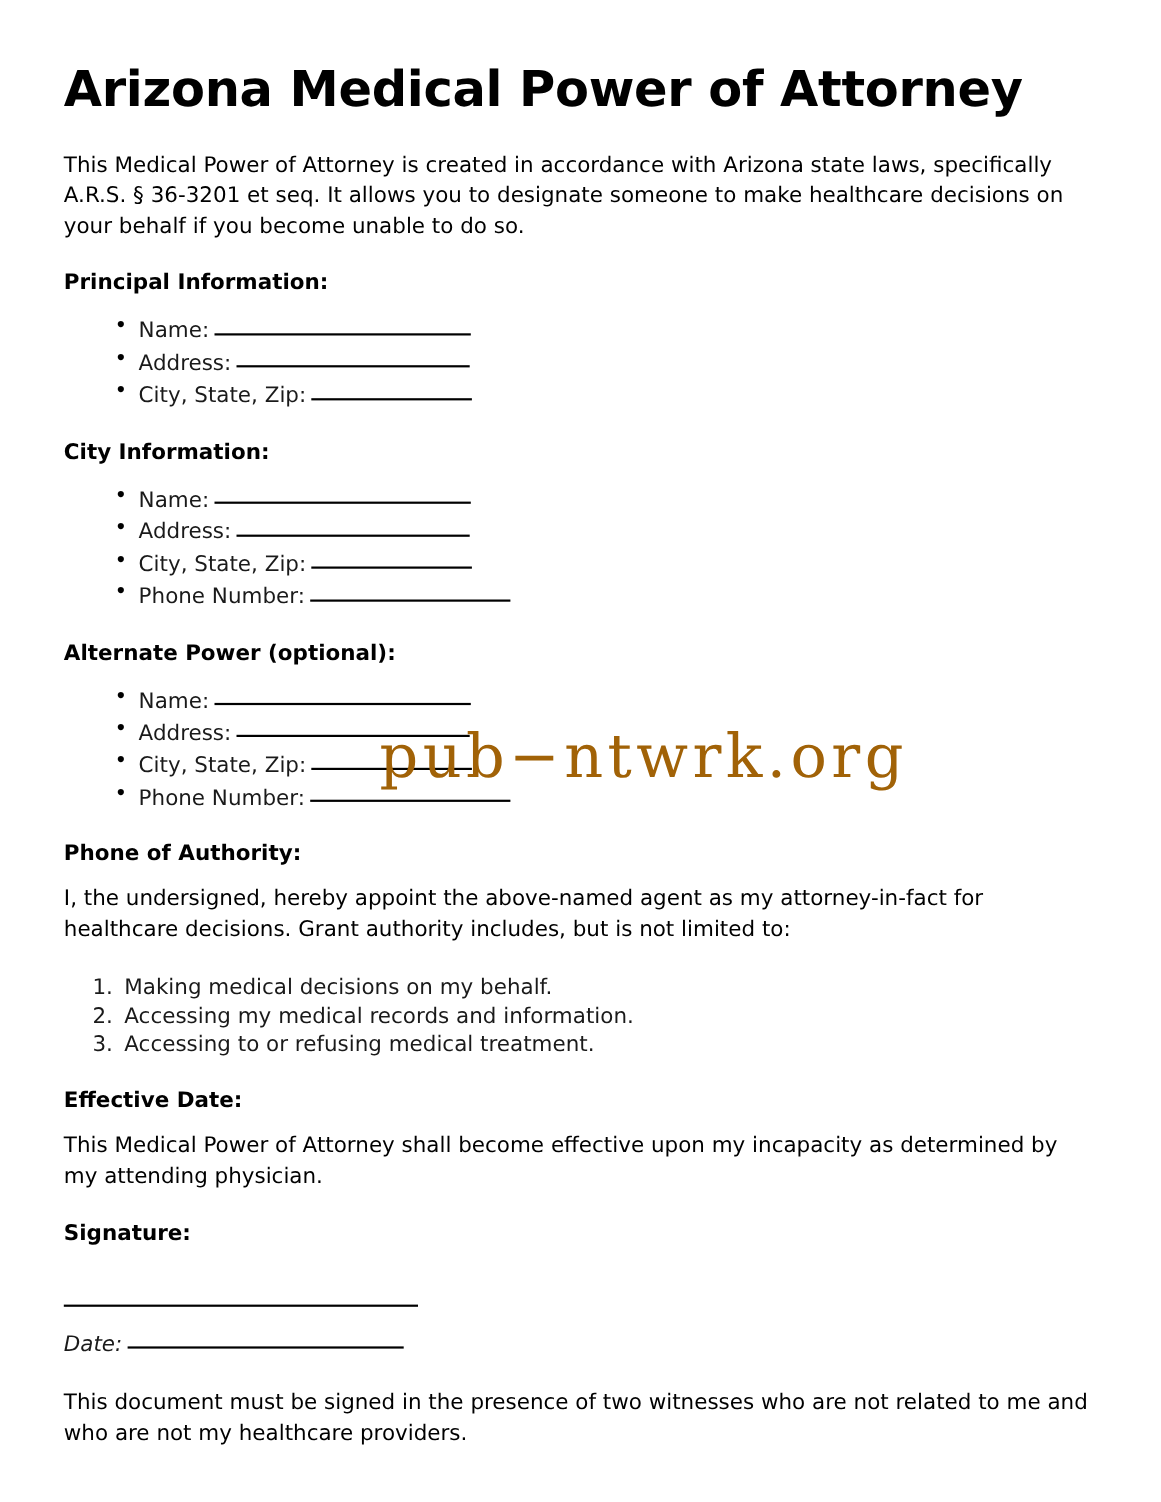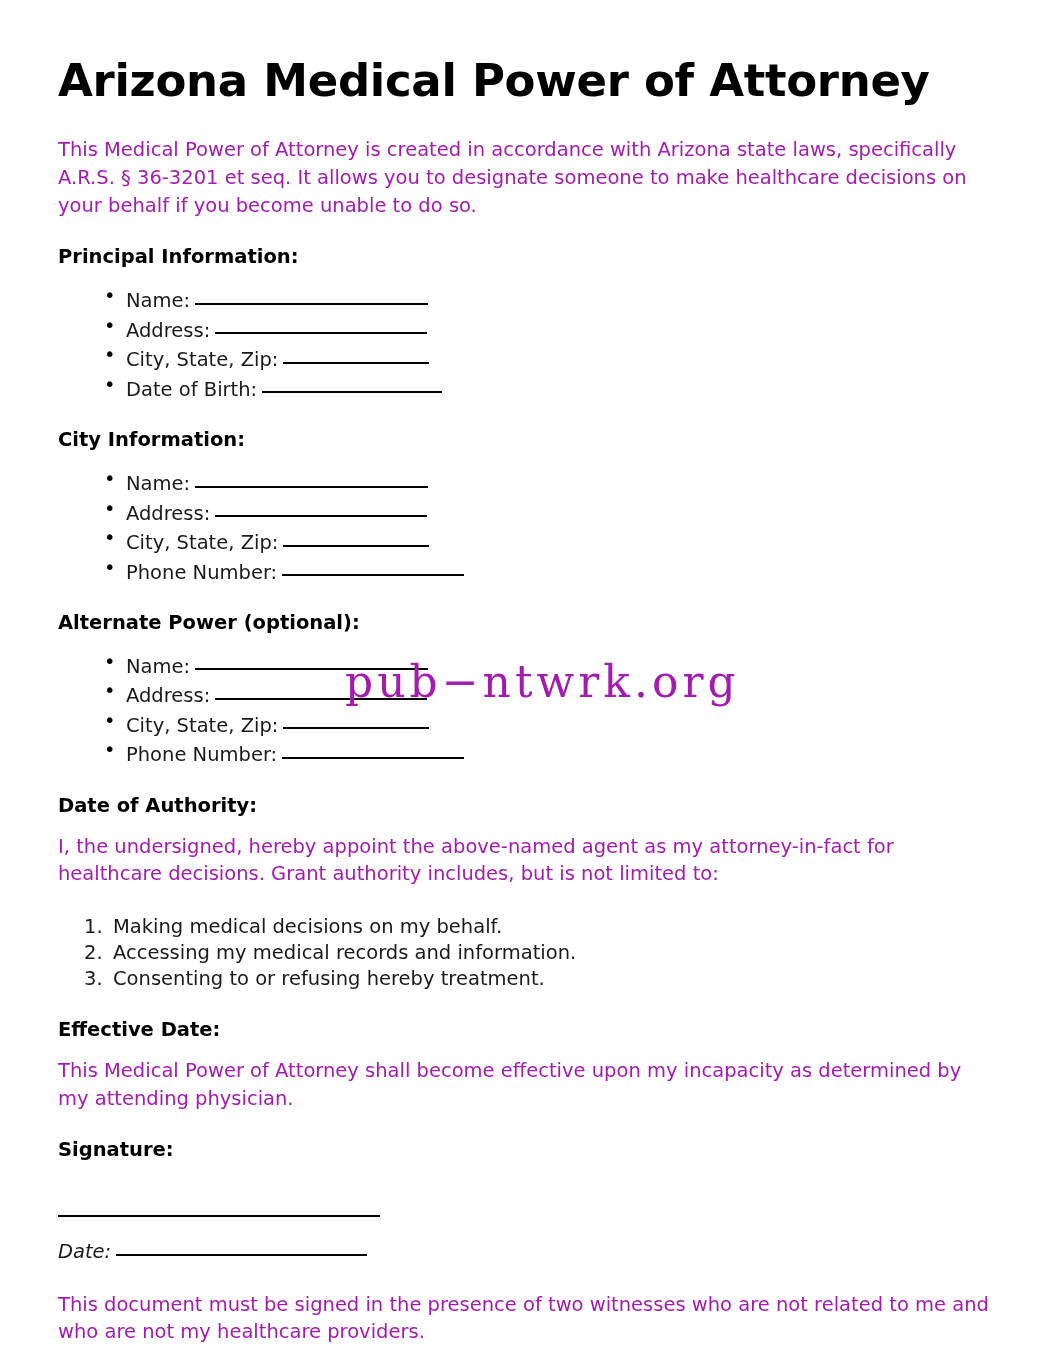--- a/index.html
+++ b/index.html
@@ -25,21 +25,21 @@
     line-height: 1.12;
     letter-spacing: -0.3px;
     margin: 0 0 30px 0;
     color: #000;
   }
   .para {
     font-size: 19.5px;
     line-height: 1.42;
     margin: 0 0 26px 0;
     max-width: 940px;
-    color: #a21caf;
+    color: #000000;
   }
   .para.tight { max-width: 935px; }
   .section-heading {
     font-size: 19.5px;
     font-weight: bold;
     margin: 0 0 16px 0;
     color: #000;
   }
   .field-list {
     list-style: none;
@@ -102,67 +102,66 @@
     line-height: 1.33;
     white-space: nowrap;
     color: #1a1a1a;
     margin-bottom: 26px;
   }
   .watermark {
     position: absolute;
     left: 345px;
     top: 660px;
     font-family: "DejaVu Serif", "Liberation Serif", serif;
-    font-size: 44px;
+    font-size: 55px;
     letter-spacing: 4px;
-    color: #a21caf;
+    color: #a16207;
     white-space: nowrap;
     pointer-events: none;
     line-height: 1;
   }
 </style>
 </head>
 <body>
 
 <div class="page">
 
   <h1 class="doc-title">Arizona Medical Power of Attorney</h1>
 
   <p class="para">This Medical Power of Attorney is created in accordance with Arizona state laws, specifically A.R.S. § 36-3201 et seq. It allows you to designate someone to make healthcare decisions on your behalf if you become unable to do so.</p>
 
   <h2 class="section-heading">Principal Information:</h2>
   <ul class="field-list">
     <li><span>Name:</span><span class="blank" style="width:233px"></span></li>
     <li><span>Address:</span><span class="blank" style="width:212px"></span></li>
     <li><span>City, State, Zip:</span><span class="blank" style="width:146px"></span></li>
-    <li><span>Date of Birth:</span><span class="blank" style="width:180px"></span></li>
   </ul>
 
   <h2 class="section-heading">City Information:</h2>
   <ul class="field-list">
     <li><span>Name:</span><span class="blank" style="width:233px"></span></li>
     <li><span>Address:</span><span class="blank" style="width:212px"></span></li>
     <li><span>City, State, Zip:</span><span class="blank" style="width:146px"></span></li>
     <li><span>Phone Number:</span><span class="blank" style="width:182px"></span></li>
   </ul>
 
   <h2 class="section-heading">Alternate Power (optional):</h2>
   <ul class="field-list">
     <li><span>Name:</span><span class="blank" style="width:233px"></span></li>
     <li><span>Address:</span><span class="blank" style="width:212px"></span></li>
     <li><span>City, State, Zip:</span><span class="blank" style="width:146px"></span></li>
     <li><span>Phone Number:</span><span class="blank" style="width:182px"></span></li>
   </ul>
 
-  <h2 class="section-heading">Date of Authority:</h2>
+  <h2 class="section-heading">Phone of Authority:</h2>
   <p class="para tight">I, the undersigned, hereby appoint the above-named agent as my attorney-in-fact for healthcare decisions. Grant authority includes, but is not limited to:</p>
   <ol class="num-list">
     <li>Making medical decisions on my behalf.</li>
     <li>Accessing my medical records and information.</li>
-    <li>Consenting to or refusing hereby treatment.</li>
+    <li>Accessing to or refusing medical treatment.</li>
   </ol>
 
   <h2 class="section-heading">Effective Date:</h2>
   <p class="para">This Medical Power of Attorney shall become effective upon my incapacity as determined by my attending physician.</p>
 
   <h2 class="section-heading">Signature:</h2>
   <div class="sig-block">
     <div class="sig-line"></div>
     <div class="date-row"><span>Date:</span><span class="blank" style="width:251px"></span></div>
   </div>

